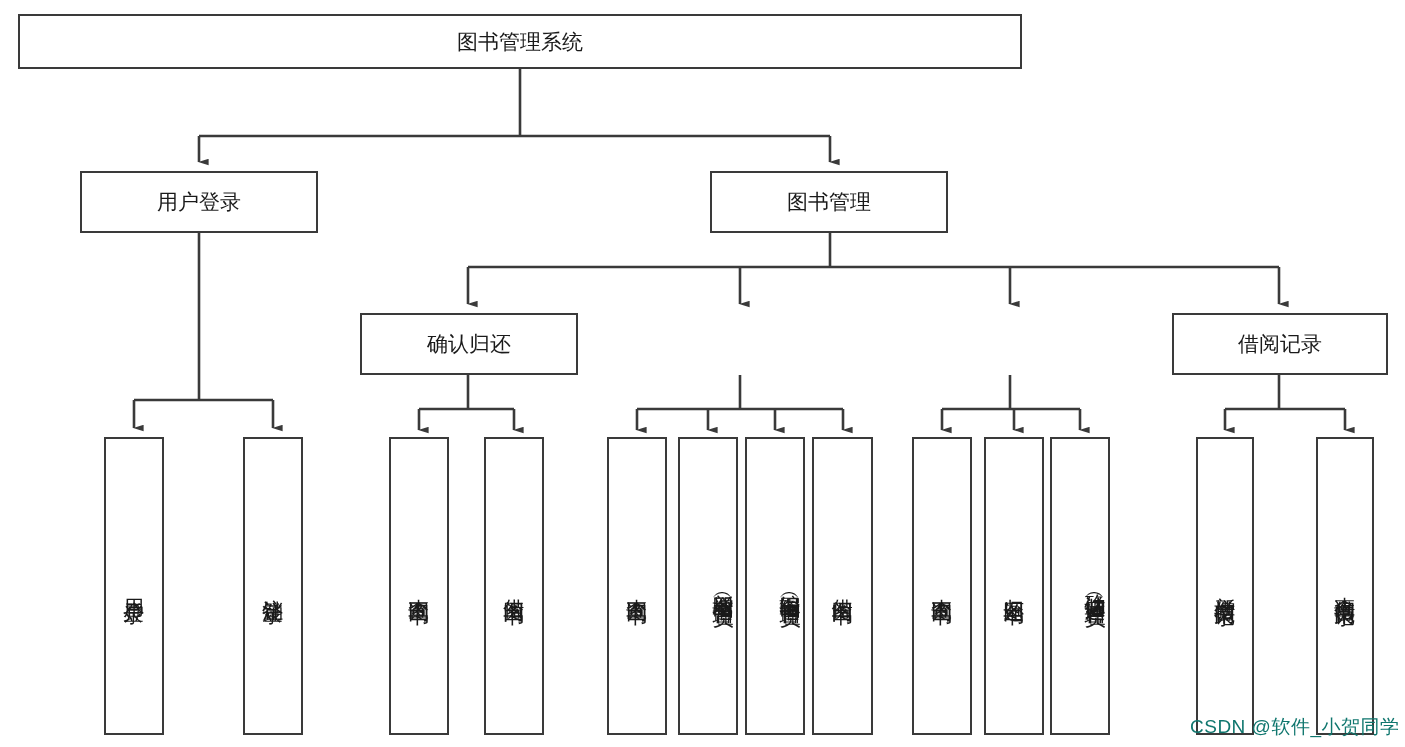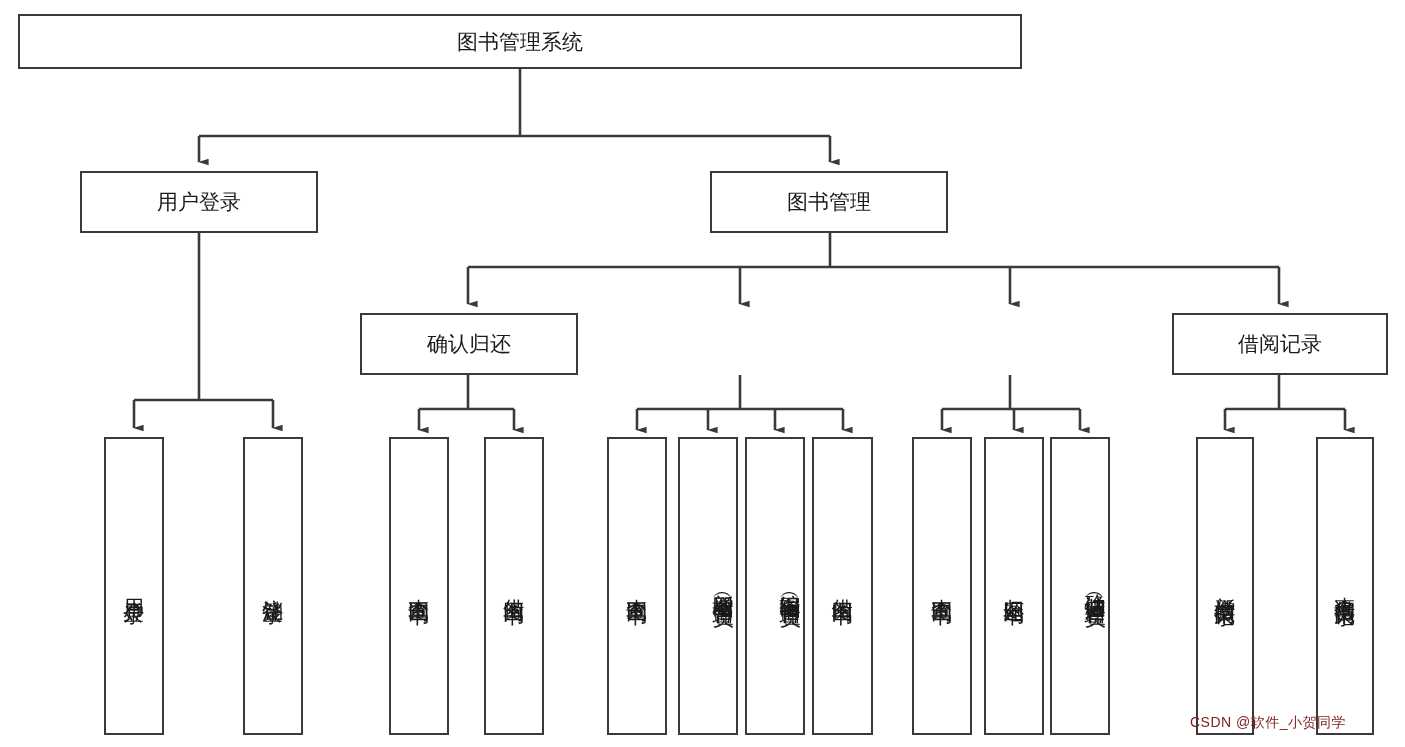--- a/index.html
+++ b/index.html
@@ -6,21 +6,21 @@
   body{font-family:"Liberation Sans","DejaVu Sans",sans-serif;}
   #canvas{position:relative;width:1405px;height:747px;background:#ffffff;overflow:hidden;}
   svg.links{position:absolute;left:0;top:0;width:1405px;height:747px;}
   .node{position:absolute;box-sizing:border-box;background:#ffffff;border:2.5px solid #3a3a3a;
         display:flex;align-items:center;justify-content:center;color:#1a1a1a;}
   .node.h{font-size:21px;line-height:1.1;white-space:nowrap;}
   .node.root{font-size:21px;}
   .node.v{writing-mode:vertical-rl;text-orientation:upright;font-size:21px;line-height:1.22;
           letter-spacing:2px;padding:4px 0;}
   .node.v.topalign{align-items:flex-start;justify-content:center;}
-  .watermark{position:absolute;color:#7f1d1d;font-size:14px;white-space:nowrap;letter-spacing:.5px;}
+  .watermark{position:absolute;color:#0f766e;font-size:19px;white-space:nowrap;letter-spacing:.5px;}
 </style>
 </head>
 <body>
 
 <div id="canvas">
 
   <svg class="links" viewBox="0 0 1405 747">
     <defs>
       <marker id="arw" markerWidth="10" markerHeight="11" refX="3.2" refY="9.6" orient="auto" markerUnits="userSpaceOnUse">
         <polygon points="0,0 6.4,0 3.2,10.4" fill="#3a3a3a"></polygon>

